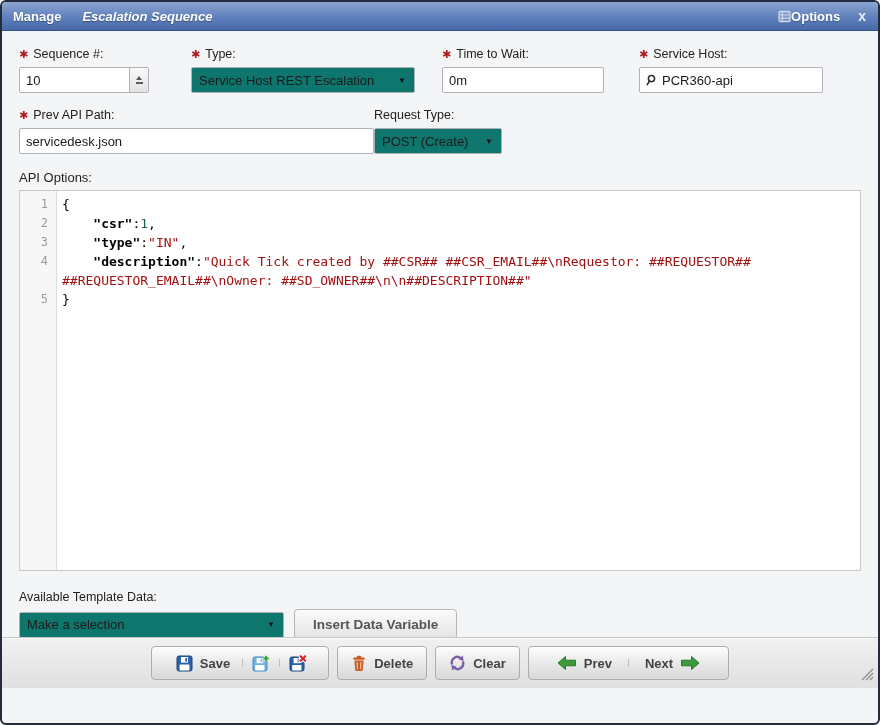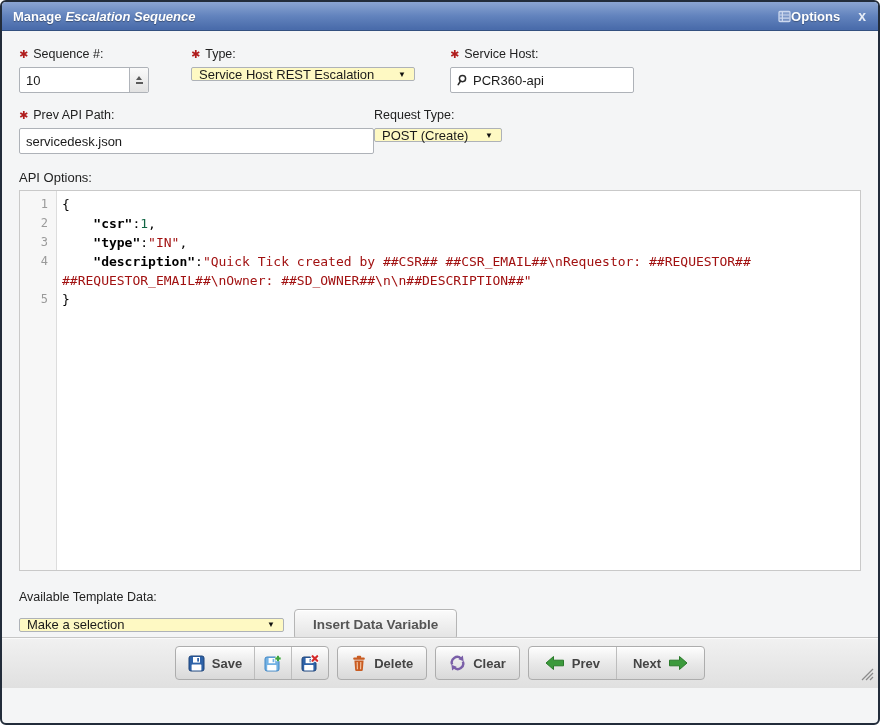--- a/index.html
+++ b/index.html
@@ -13,21 +13,21 @@
   }
 
   
   .titlebar{
     height:29px;display:flex;align-items:center;justify-content:space-between;
     padding:0 10px 0 11px;
     background:linear-gradient(#8ba5d2,#6283bd 50%,#4a6cab 95%);
     border-bottom:1px solid #33507f;
   }
   .title{color:#fff;font-size:13px;font-weight:bold;text-shadow:0 1px 1px rgba(0,0,0,.35);}
-  .title em{font-style:italic;margin-left:4px;}
+  .title em{font-style:italic;margin-left:21px;}
   .titlebar-right{display:flex;align-items:center;gap:16px;}
   .options-btn{display:flex;align-items:center;gap:0;color:#fff;font-size:13px;font-weight:bold;cursor:pointer;text-shadow:0 1px 1px rgba(0,0,0,.3);}
   .close-btn{color:#e7edf7;font-size:14px;font-weight:bold;cursor:pointer;line-height:14px;padding:0 2px;}
 
   
   .bodyarea{padding:0 17px;position:relative;height:641px;}
   .row{display:flex;align-items:flex-start;}
   .r1{margin-top:16px;gap:24px;}
   .r2{margin-top:15px;}
   .lbl{font-size:12.5px;color:#222;height:15px;line-height:15px;margin-bottom:5px;white-space:nowrap;}
@@ -51,21 +51,21 @@
     position:absolute;top:1px;right:1px;width:19px;height:24px;
     border-left:1px solid #b0b4ba;border-radius:0 2px 2px 0;
     background:linear-gradient(#fafafa,#e2e2e2);
     display:flex;flex-direction:column;align-items:center;justify-content:center;gap:2px;cursor:pointer;
   }
   .spin-up{width:0;height:0;border-left:3.5px solid transparent;border-right:3.5px solid transparent;border-bottom:4px solid #5a5a5a;}
   .spin-bar{width:7px;height:2px;background:#5a5a5a;}
 
   
   .select{
-    height:14px;border:1px solid #aeb2b8;border-radius:2px;background:#fef9c3;
+    height:26px;border:1px solid #aeb2b8;border-radius:2px;background:#0f766e;
     display:flex;align-items:center;justify-content:space-between;
     padding:0 8px 0 7px;font-size:13px;color:#1a1a1a;cursor:pointer;
   }
   .select .caret{font-size:8px;color:#111;margin-left:6px;}
 
   .mag{position:absolute;left:6px;top:6px;}
 
   
   .editor-label{margin-top:16px;font-size:13px;color:#222;}
   .editor{
@@ -109,21 +109,21 @@
     border-top:1px solid #c6c6c6;box-shadow:inset 0 1px 0 #fafafa;
     display:flex;align-items:center;justify-content:center;gap:8px;
   }
   .btn,.btn-group{
     height:34px;border:1px solid #adadad;border-radius:4px;
     background:linear-gradient(#fefefe,#e9e9e9 50%,#d9d9d9);
     box-shadow:inset 0 1px 0 #fff;
   }
   .btn{display:flex;align-items:center;gap:7px;padding:0 13px;cursor:pointer;
     font-size:13px;font-weight:bold;color:#444;}
-  .btn-group{display:flex;padding:0;}
+  .btn-group{display:flex;padding:12px;}
   .btn-group .seg{
     display:flex;align-items:center;gap:7px;padding:0 12px;cursor:pointer;
     font-size:13px;font-weight:bold;color:#444;border-left:1px solid #bdbdbd;
   }
   .btn-group .seg:first-child{border-left:none;}
   .seg.icon-only{padding:0 9px;}
   .resize-grip{position:absolute;right:4px;bottom:3px;cursor:nwse-resize;}
 </style>
 </head>
 <body>
@@ -165,20 +165,26 @@
       </div>
 
       <div class="fld-type">
         <div class="lbl"><span class="req">✱</span><span>Type:</span></div>
         <div class="select">
           <span>Service Host REST Escalation</span>
           <span class="caret">▼</span>
         </div>
       </div>
 
+      <div class="fld-ttw">
+        <div class="lbl"><span class="req">✱</span><span>Time to Wait:</span></div>
+        <div class="ctl">
+          <input class="txt" value="0m" style="">
+        </div>
+      </div>
 
       <div class="fld-host">
         <div class="lbl"><span class="req">✱</span><span>Service Host:</span></div>
         <div class="ctl">
           <span class="mag">
             <svg width="12" height="13" viewBox="0 0 12 13">
               <circle cx="6.5" cy="4.6" r="3.1" fill="none" stroke="#2b2b2b" stroke-width="1.5"></circle>
               <line x1="4.4" y1="7.2" x2="2.2" y2="10.6" stroke="#2b2b2b" stroke-width="1.6" stroke-linecap="round"></line>
             </svg>
           </span>

